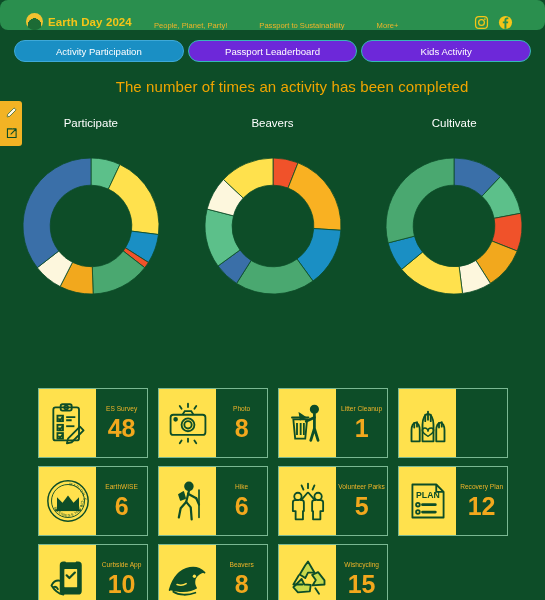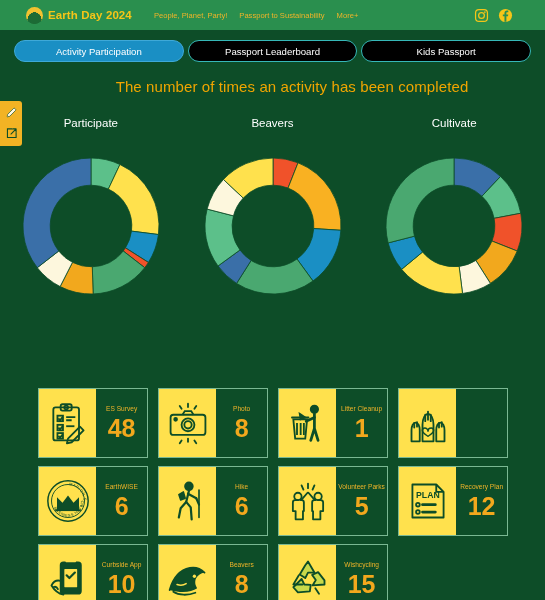--- a/index.html
+++ b/index.html
@@ -13,23 +13,24 @@
     overflow: hidden;
     font-family: "Liberation Sans", sans-serif;
     position: relative;
   }
 
   
   .navbar {
     height: 30px;
     background: #2a8f4e;
     display: flex;
-    align-items: center;
-    padding: 12px 14px;
+    align-items: flex-end;
+    padding: 0 14px;
     box-sizing: border-box;
+    border-radius: 8px;
   }
   .brand {
     display: flex;
     align-items: center;
     gap: 5px;
     margin-left: 12px;
   }
   .brand-logo {
     width: 17px;
     height: 17px;
@@ -50,21 +51,21 @@
   .brand-name {
     color: #f5c518;
     font-size: 11.5px;
     font-weight: bold;
     letter-spacing: .1px;
     white-space: nowrap;
   }
   .nav-links {
     display: flex;
     align-items: center;
-    gap: 12px;
+    gap: 32px;
     margin-left: 22px;
   }
   .nav-link {
     color: #f0b429;
     font-size: 7.6px;
     white-space: nowrap;
     cursor: pointer;
   }
   .nav-social {
     margin-left: auto;
@@ -85,21 +86,21 @@
   .tab {
     flex: 1;
     height: 22px;
     border-radius: 12px;
     display: flex;
     align-items: center;
     justify-content: center;
     color: #ffffff;
     font-size: 9.6px;
     cursor: pointer;
-    background: #000000;
+    background: #6d28d9;
     border: 1px solid #36b7b8;
     box-sizing: border-box;
   }
   .tab.active {
     background: #1a8fc4;
     border-color: #3ea9d8;
   }
 
   
   .page-title {
@@ -220,21 +221,21 @@
     <svg class="social-ic" viewBox="0 0 24 24">
       <circle cx="12" cy="12" r="10.5" fill="#f5c518"></circle>
       <path d="M13.4 22V13.2h2.6l.4-3h-3V8.3c0-.9.25-1.5 1.5-1.5H16.5V4.2c-.3-.05-1.2-.13-2.3-.13-2.3 0-3.85 1.4-3.85 3.95v2.2H7.7v3h2.65V22z" fill="#2a8f4e"></path>
     </svg>
   </div>
 </div>
 
 <div class="tabs-bar">
   <div class="tab active">Activity Participation</div>
   <div class="tab">Passport Leaderboard</div>
-  <div class="tab">Kids Passport</div>
+  <div class="tab">Kids Activity</div>
 </div>
 
 <div class="page-title">The number of times an activity has been completed</div>
 
 <div class="side-rail">
   <svg class="rail-ic" viewBox="0 0 24 24">
     <path d="M4 19.5l1-4.2L15.6 4.7a1.9 1.9 0 012.7 0l1 1a1.9 1.9 0 010 2.7L8.7 19 4.5 20z" fill="#fff7e0" stroke="#0d4d28" stroke-width="1.2" stroke-linejoin="round"></path>
   </svg>
   <svg class="rail-ic" viewBox="0 0 24 24">
     <path d="M13 3.5H4.5v16h16V11" fill="none" stroke="#0d4d28" stroke-width="2" stroke-linecap="round"></path>

